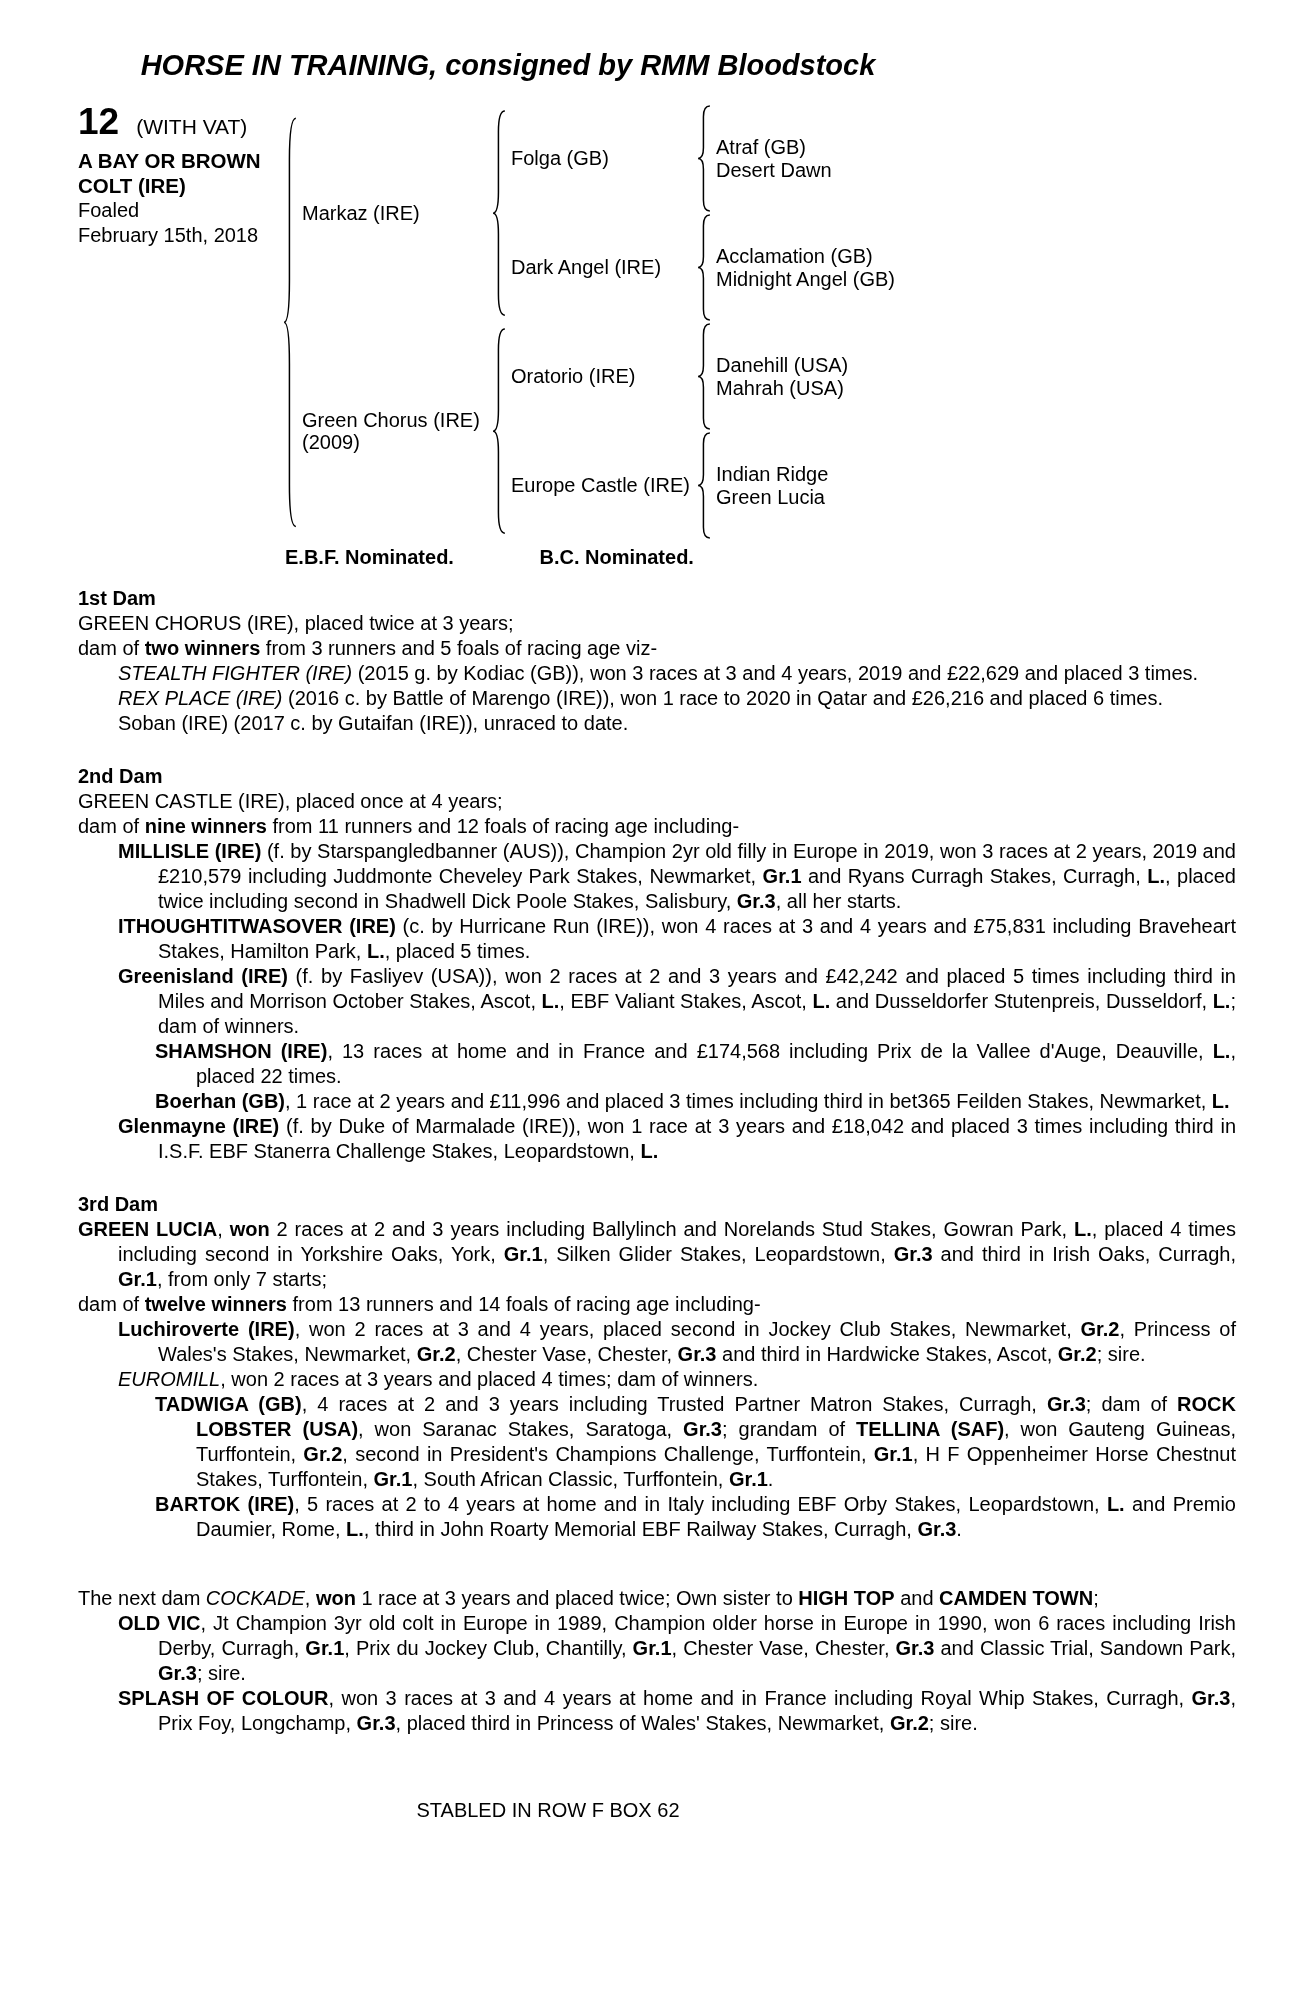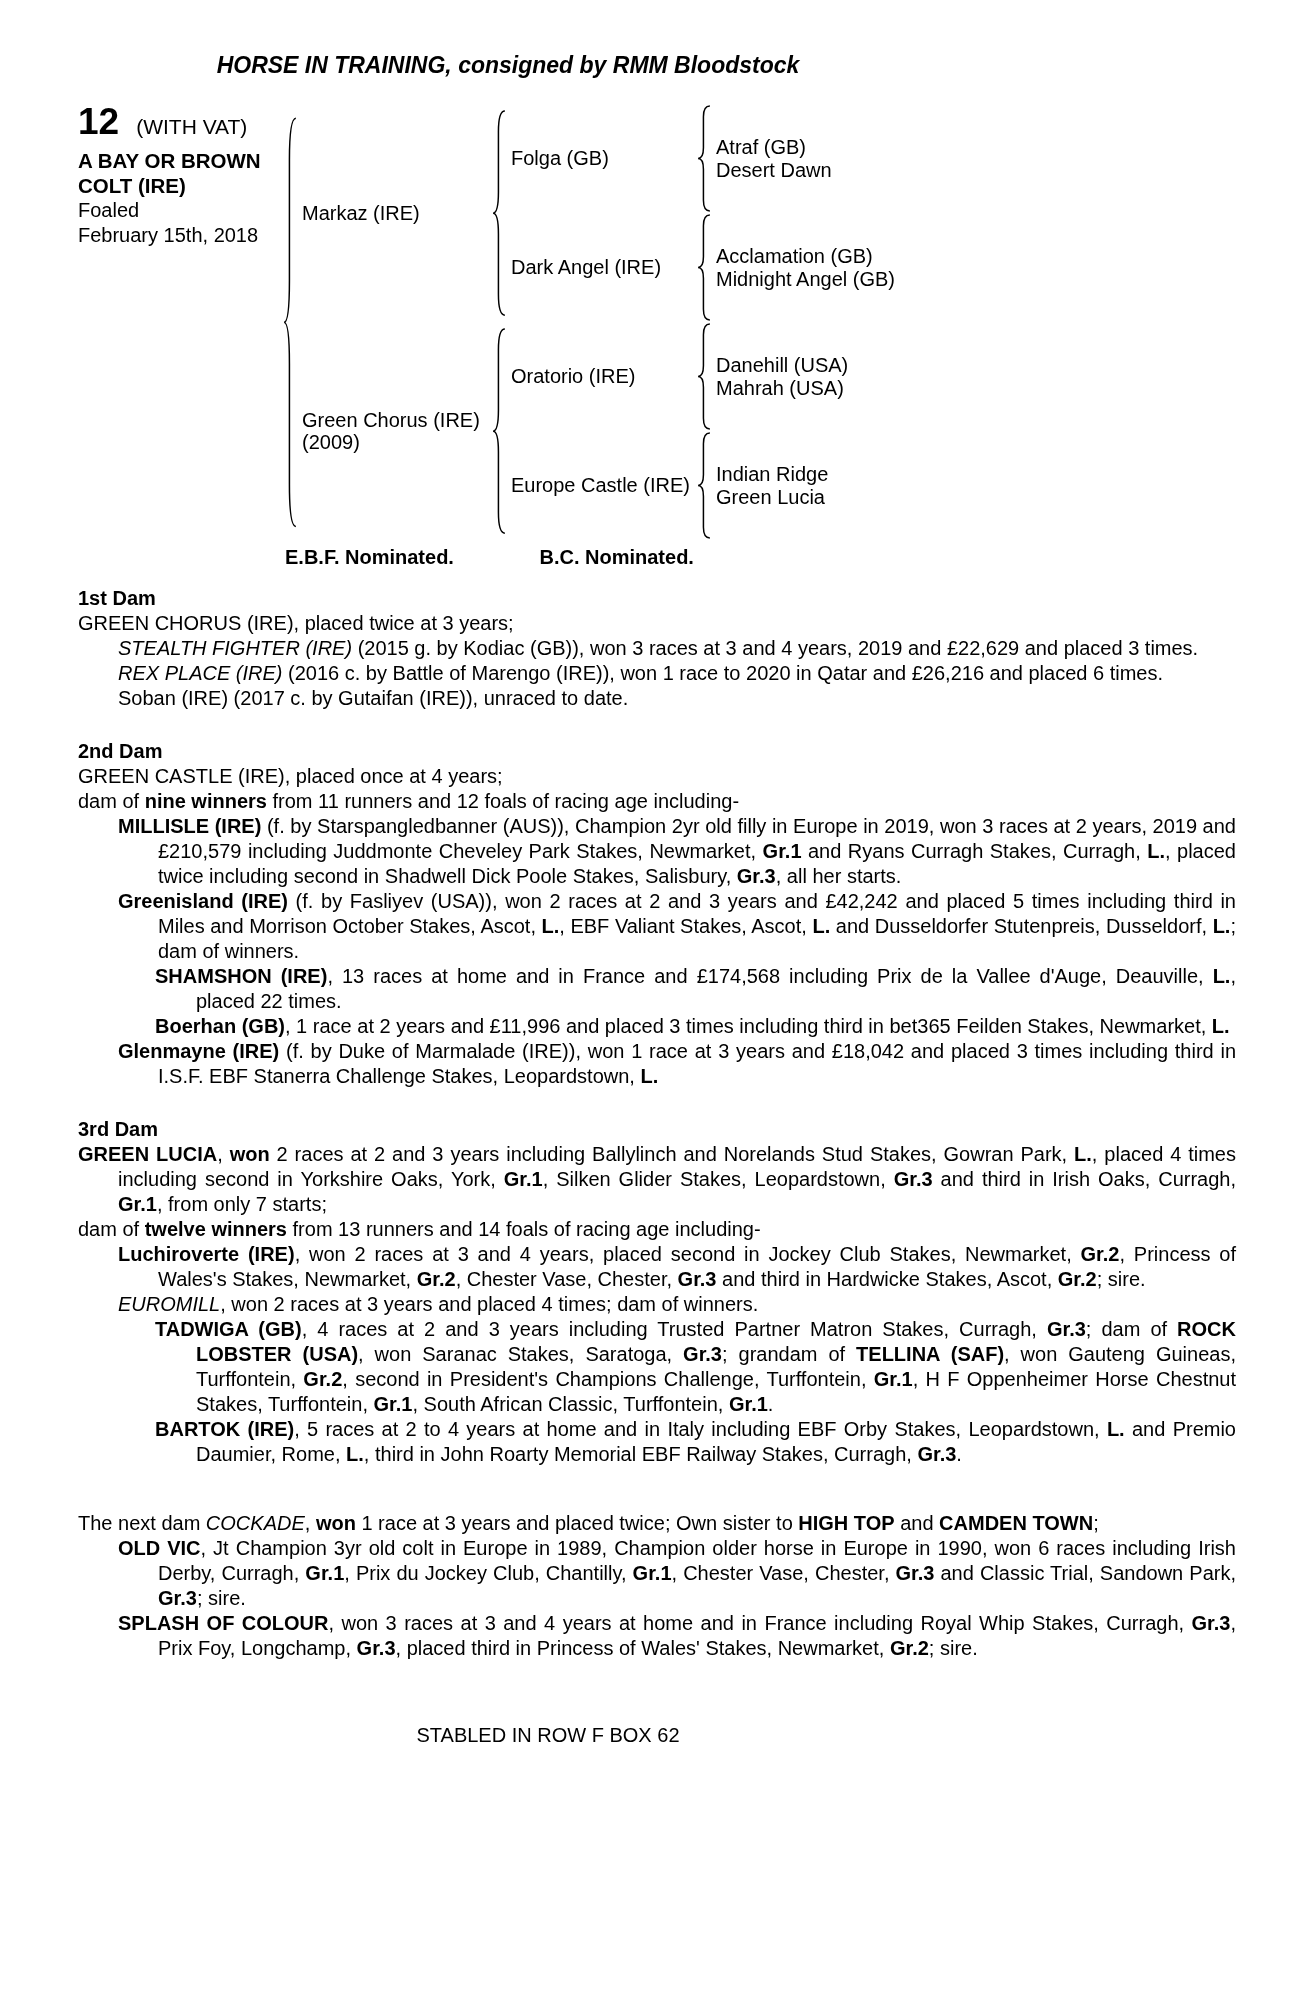--- a/index.html
+++ b/index.html
@@ -12,21 +12,21 @@
     font-family:"Liberation Sans","DejaVu Sans",sans-serif;
     font-size:20px;
     line-height:25px;
   }
   .header {
     margin:52px 0 0 78px;
     width:860px;
     text-align:center;
     font-weight:bold;
     font-style:italic;
-    font-size:23px;
+    font-size:29px;
     line-height:26px;
   }
   .lot-area { display:flex; align-items:flex-start; margin:26px 0 0 78px; }
   .lot-col { width:205px; flex:0 0 auto; padding-top:2px; }
   .lot-number-row { display:flex; align-items:baseline; margin-bottom:9px;text-align:center; }
   .lot-number { font-size:37px; font-weight:bold; line-height:32px; }
   .vat-note { font-size:21px; margin-left:17px; }
   .colt-desc { font-weight:bold; font-size:20.5px; line-height:25px; }
   .foaled-block { line-height:25px; }
 
@@ -170,29 +170,31 @@
 
 <div class="nominations">
   <span class="nom">E.B.F. Nominated.</span>
   <span class="nom nom2">B.C. Nominated.</span>
 </div>
 
 <div class="sections">
     <div class="section">
       <div class="section-heading">1st Dam</div>
       <div class="para p0"><span>GREEN CHORUS (IRE), placed twice at 3 years;</span></div>
+      <div class="para p0"><span>dam of </span><span class="seg-b">two winners</span><span> from 3 runners and 5 foals of racing age viz-</span></div>
       <div class="para p1"><span class="seg-i">STEALTH FIGHTER (IRE)</span><span> (2015 g. by Kodiac (GB)), won 3 races at 3 and 4 years, 2019 and £22,629 and placed 3 times.</span></div>
       <div class="para p1"><span class="seg-i">REX PLACE (IRE)</span><span> (2016 c. by Battle of Marengo (IRE)), won 1 race to 2020 in Qatar and £26,216 and placed 6 times.</span></div>
       <div class="para p1"><span>Soban (IRE) (2017 c. by Gutaifan (IRE)), unraced to date.</span></div>
     </div>
     <div class="section">
       <div class="section-heading">2nd Dam</div>
       <div class="para p0"><span>GREEN CASTLE (IRE), placed once at 4 years;</span></div>
       <div class="para p0"><span>dam of </span><span class="seg-b">nine winners</span><span> from 11 runners and 12 foals of racing age including-</span></div>
       <div class="para p1"><span class="seg-b">MILLISLE (IRE)</span><span> (f. by Starspangledbanner (AUS)), Champion 2yr old filly in Europe in 2019, won 3 races at 2 years, 2019 and £210,579 including Juddmonte Cheveley Park Stakes, Newmarket, </span><span class="seg-b">Gr.1</span><span> and Ryans Curragh Stakes, Curragh, </span><span class="seg-b">L.</span><span>, placed twice including second in Shadwell Dick Poole Stakes, Salisbury, </span><span class="seg-b">Gr.3</span><span>, all her starts.</span></div>
+      <div class="para p1"><span class="seg-b">ITHOUGHTITWASOVER (IRE)</span><span> (c. by Hurricane Run (IRE)), won 4 races at 3 and 4 years and £75,831 including Braveheart Stakes, Hamilton Park, </span><span class="seg-b">L.</span><span>, placed 5 times.</span></div>
       <div class="para p1"><span class="seg-b">Greenisland (IRE)</span><span> (f. by Fasliyev (USA)), won 2 races at 2 and 3 years and £42,242 and placed 5 times including third in Miles and Morrison October Stakes, Ascot, </span><span class="seg-b">L.</span><span>, EBF Valiant Stakes, Ascot, </span><span class="seg-b">L.</span><span> and Dusseldorfer Stutenpreis, Dusseldorf, </span><span class="seg-b">L.</span><span>; dam of winners.</span></div>
       <div class="para p2"><span class="seg-b">SHAMSHON (IRE)</span><span>, 13 races at home and in France and £174,568 including Prix de la Vallee d'Auge, Deauville, </span><span class="seg-b">L.</span><span>, placed 22 times.</span></div>
       <div class="para p2"><span class="seg-b">Boerhan (GB)</span><span>, 1 race at 2 years and £11,996 and placed 3 times including third in bet365 Feilden Stakes, Newmarket, </span><span class="seg-b">L.</span></div>
       <div class="para p1"><span class="seg-b">Glenmayne (IRE)</span><span> (f. by Duke of Marmalade (IRE)), won 1 race at 3 years and £18,042 and placed 3 times including third in I.S.F. EBF Stanerra Challenge Stakes, Leopardstown, </span><span class="seg-b">L.</span></div>
     </div>
     <div class="section">
       <div class="section-heading">3rd Dam</div>
       <div class="para p0"><span class="seg-b">GREEN LUCIA</span><span>, </span><span class="seg-b">won</span><span> 2 races at 2 and 3 years including Ballylinch and Norelands Stud Stakes, Gowran Park, </span><span class="seg-b">L.</span><span>, placed 4 times including second in Yorkshire Oaks, York, </span><span class="seg-b">Gr.1</span><span>, Silken Glider Stakes, Leopardstown, </span><span class="seg-b">Gr.3</span><span> and third in Irish Oaks, Curragh, </span><span class="seg-b">Gr.1</span><span>, from only 7 starts;</span></div>
       <div class="para p0"><span>dam of </span><span class="seg-b">twelve winners</span><span> from 13 runners and 14 foals of racing age including-</span></div>
       <div class="para p1"><span class="seg-b">Luchiroverte (IRE)</span><span>, won 2 races at 3 and 4 years, placed second in Jockey Club Stakes, Newmarket, </span><span class="seg-b">Gr.2</span><span>, Princess of Wales's Stakes, Newmarket, </span><span class="seg-b">Gr.2</span><span>, Chester Vase, Chester, </span><span class="seg-b">Gr.3</span><span> and third in Hardwicke Stakes, Ascot, </span><span class="seg-b">Gr.2</span><span>; sire.</span></div>

